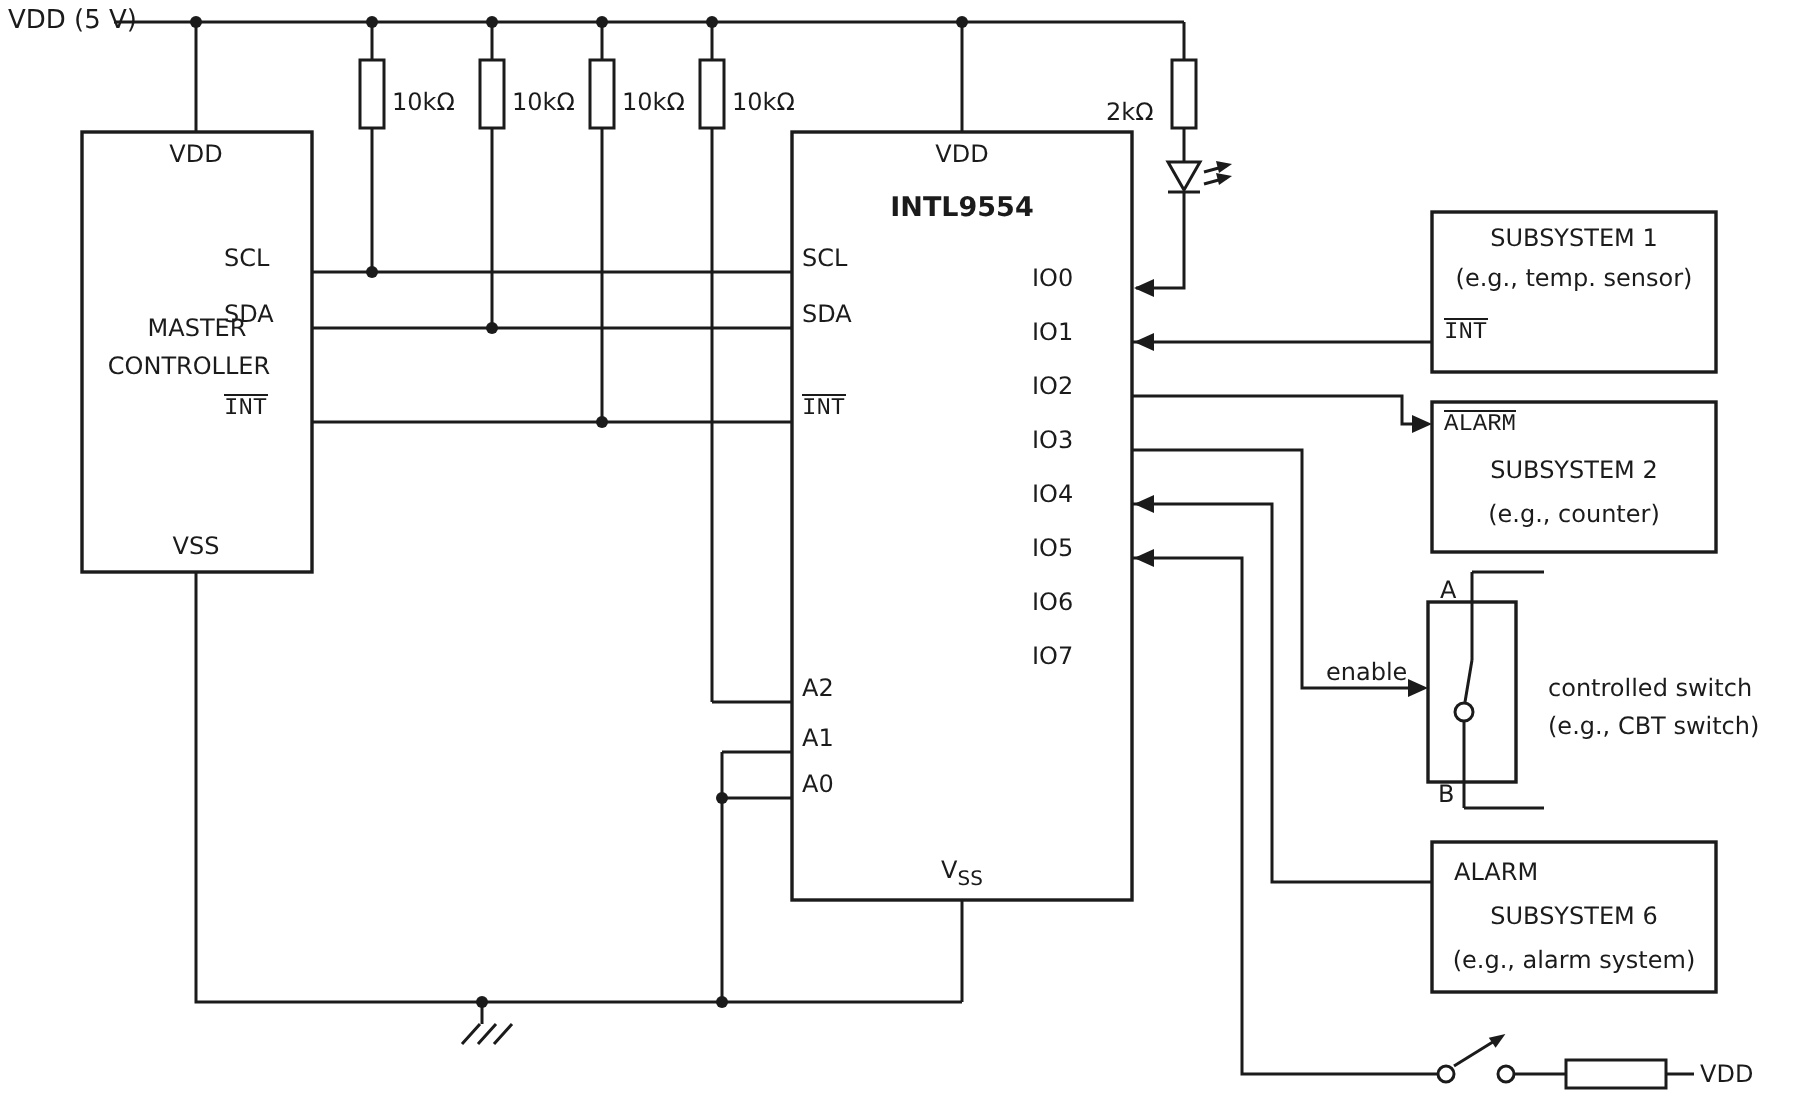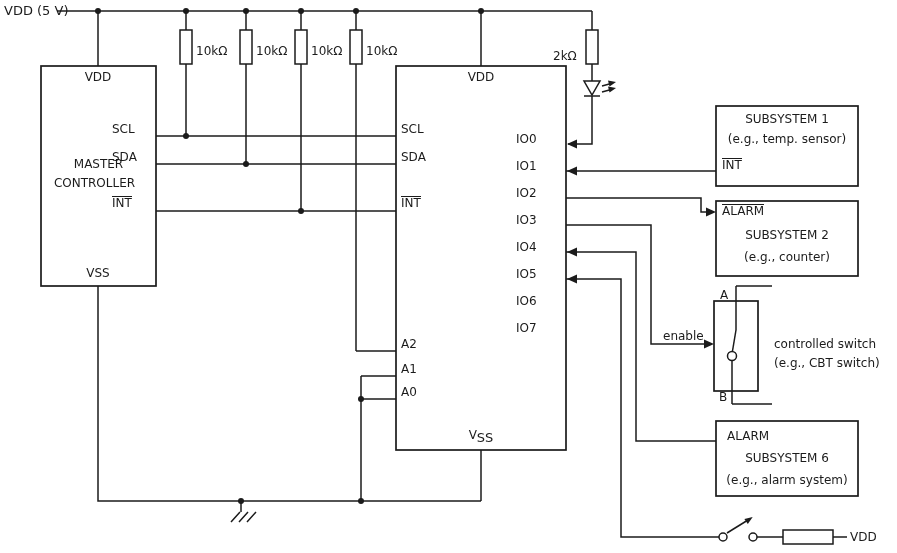--- a/index.html
+++ b/index.html
@@ -3,22 +3,22 @@
 <meta charset="utf-8">
 <style>
   html,body{margin:0;padding:0;background:#fff;}
   #stage{position:relative;width:897px;height:553px;background:#fff;overflow:hidden;
          font-family:"DejaVu Sans", "Liberation Sans", sans-serif;color:#1b1b1b;}
   #wires{position:absolute;left:0;top:0;}
   .lbl{position:absolute;font-size:12px;line-height:14px;white-space:nowrap;color:#1b1b1b;}
   .ctr{text-align:center;}
   .rt{}
   .bold{font-weight:bold;font-size:13.5px;}
-  .ovl{display:inline-block;border-top:1.3px solid #1b1b1b;line-height:13px;}
-  sub{font-size:13px;}
+  .ovl{display:inline-block;border-top:1.3px solid #1b1b1b;line-height:13px;font-family:Liberation Mono, monospace;}
+  sub{font-size:10px;}
 </style>
 </head>
 <body>
 
 <div id="stage">
 
   <svg id="wires" width="897" height="553" viewBox="0 0 897 553">
     <g stroke="#1b1b1b" stroke-width="1.5" fill="none">
 
       <path d="M57 11 H592"></path>
@@ -136,20 +136,21 @@
   <div class="lbl rt" style="left:553px;top:49px;width:30px">2kΩ</div>
 
   <div class="lbl ctr" style="left:78px;top:70px;width:40px">VDD</div>
   <div class="lbl ctr" style="left:41px;top:157px;width:115px">MASTER</div>
   <div class="lbl ctr" style="left:41px;top:176px;width:107px">CONTROLLER</div>
   <div class="lbl rt" style="left:112px;top:122px;width:40px">SCL</div>
   <div class="lbl rt" style="left:112px;top:150px;width:40px">SDA</div>
   <div class="lbl rt" style="left:112px;top:196px;width:40px"><span class="ovl">INT</span></div>
   <div class="lbl ctr" style="left:78px;top:266px;width:40px">VSS</div>
 
+  <div class="lbl ctr bold" style="left:396px;top:97px;width:170px">INTL9554</div>
   <div class="lbl ctr" style="left:461px;top:70px;width:40px">VDD</div>
   <div class="lbl" style="left:401px;top:122px">SCL</div>
   <div class="lbl" style="left:401px;top:150px">SDA</div>
   <div class="lbl" style="left:401px;top:196px"><span class="ovl">INT</span></div>
   <div class="lbl" style="left:401px;top:337px">A2</div>
   <div class="lbl" style="left:401px;top:362px">A1</div>
   <div class="lbl" style="left:401px;top:385px">A0</div>
   <div class="lbl rt" style="left:516px;top:132px;width:40px">IO0</div>
   <div class="lbl rt" style="left:516px;top:159px;width:40px">IO1</div>
   <div class="lbl rt" style="left:516px;top:186px;width:40px">IO2</div>

